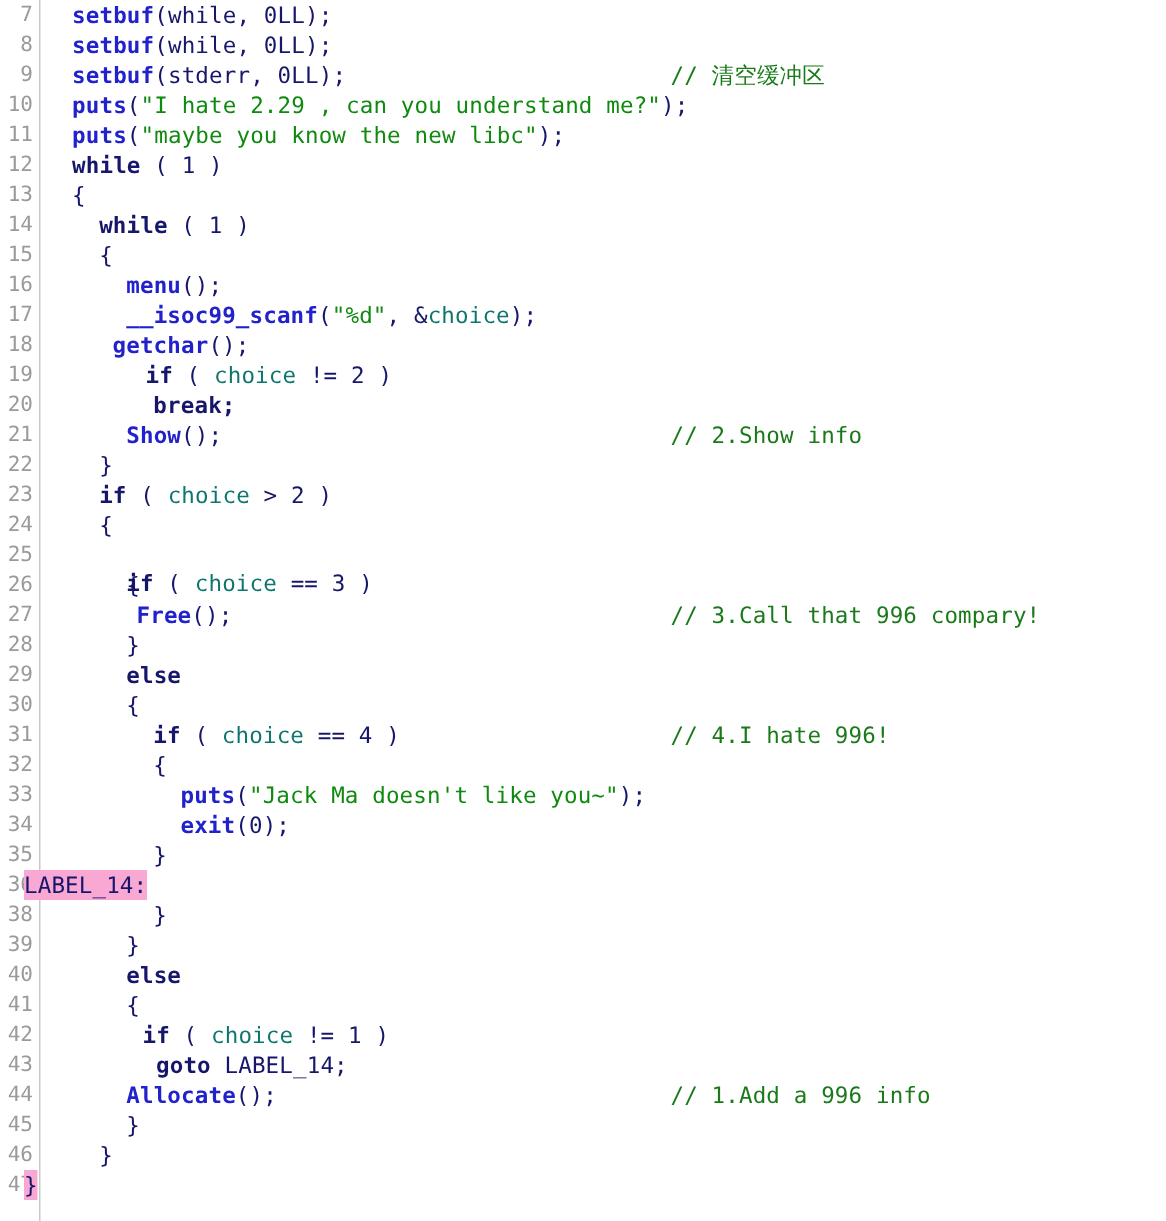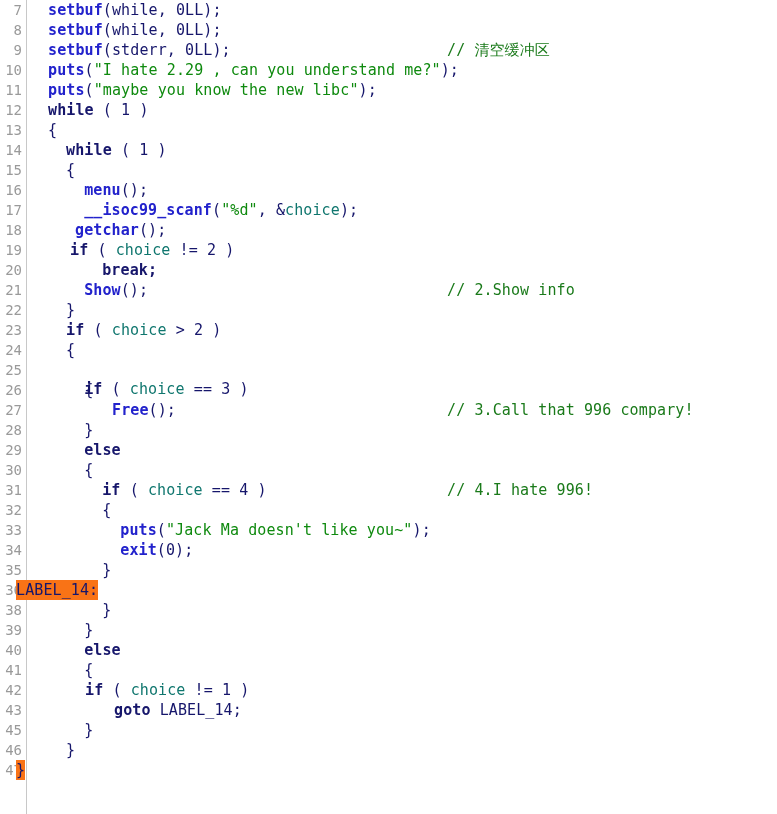--- a/index.html
+++ b/index.html
@@ -66,21 +66,21 @@
     left: 447px;
     top: 0;
     line-height: 20px;
     color: #1a7a1a;
     letter-spacing: 0.1px;
   }
 
   
   .src.label-col {
     left: 16px;
-    background: #f97316;
+    background: #f9a8d4;
     padding-left: 0px;
   }
 
   
   .t-kw    { color: #16166b; font-weight: 600; }  
   .t-fn    { color: #2222cc; font-weight: bold; }                    
   .t-var   { color: #0f766e; }                    
   .t-str   { color: #0f8a0f; }                    
   .t-num   { color: #16166b; }                    
   .t-punc  { color: #16166b; }                    
@@ -98,41 +98,42 @@
       <div class="code-line"><span class="lineno">9</span><span class="src" style="left: 48.06px;"><span class="t-fn">setbuf</span><span class="t-punc">(</span><span class="t-plain">stderr</span><span class="t-punc">, </span><span class="t-num">0LL</span><span class="t-punc">);</span></span><span class="cmt">// 清空缓冲区</span></div>
       <div class="code-line"><span class="lineno">10</span><span class="src" style="left: 48.06px;"><span class="t-fn">puts</span><span class="t-punc">(</span><span class="t-str">"I hate 2.29 , can you understand me?"</span><span class="t-punc">);</span></span></div>
       <div class="code-line"><span class="lineno">11</span><span class="src" style="left: 48.06px;"><span class="t-fn">puts</span><span class="t-punc">(</span><span class="t-str">"maybe you know the new libc"</span><span class="t-punc">);</span></span></div>
       <div class="code-line"><span class="lineno">12</span><span class="src" style="left: 48.06px;"><span class="t-kw">while</span><span class="t-punc"> ( </span><span class="t-num">1</span><span class="t-punc"> )</span></span></div>
       <div class="code-line"><span class="lineno">13</span><span class="src" style="left: 48.06px;"><span class="t-punc">{</span></span></div>
       <div class="code-line"><span class="lineno">14</span><span class="src" style="left: 66.12px;"><span class="t-kw">while</span><span class="t-punc"> ( </span><span class="t-num">1</span><span class="t-punc"> )</span></span></div>
       <div class="code-line"><span class="lineno">15</span><span class="src" style="left: 66.12px;"><span class="t-punc">{</span></span></div>
       <div class="code-line"><span class="lineno">16</span><span class="src" style="left: 84.18px;"><span class="t-fn">menu</span><span class="t-punc">();</span></span></div>
       <div class="code-line"><span class="lineno">17</span><span class="src" style="left: 84.18px;"><span class="t-fn">__isoc99_scanf</span><span class="t-punc">(</span><span class="t-str">"%d"</span><span class="t-punc">, &amp;</span><span class="t-var">choice</span><span class="t-punc">);</span></span></div>
       <div class="code-line"><span class="lineno">18</span><span class="src" style="left: 75px;"><span class="t-fn">getchar</span><span class="t-punc">();</span></span></div>
-      <div class="code-line"><span class="lineno">19</span><span class="src" style="left: 70px; text-align: right;"><span class="t-kw">if</span><span class="t-punc"> ( </span><span class="t-var">choice</span><span class="t-punc"> != </span><span class="t-num">2</span><span class="t-punc"> )</span></span></div>
+      <div class="code-line"><span class="lineno">19</span><span class="src" style="left: 97px; text-align: right;"><span class="t-kw">if</span><span class="t-punc"> ( </span><span class="t-var">choice</span><span class="t-punc"> != </span><span class="t-num">2</span><span class="t-punc"> )</span></span></div>
       <div class="code-line"><span class="lineno">20</span><span class="src" style="left: 102.24px;"><span class="t-kw">break;</span></span></div>
       <div class="code-line"><span class="lineno">21</span><span class="src" style="left: 84.18px;"><span class="t-fn">Show</span><span class="t-punc">();</span></span><span class="cmt">// 2.Show info</span></div>
       <div class="code-line"><span class="lineno">22</span><span class="src" style="left: 66.12px;"><span class="t-punc">}</span></span></div>
       <div class="code-line"><span class="lineno">23</span><span class="src" style="left: 66.12px;"><span class="t-kw">if</span><span class="t-punc"> ( </span><span class="t-var">choice</span><span class="t-punc"> &gt; </span><span class="t-num">2</span><span class="t-punc"> )</span></span></div>
       <div class="code-line"><span class="lineno">24</span><span class="src" style="left: 66.12px;"><span class="t-punc">{</span></span></div>
       <div class="code-line"><span class="lineno">25</span><span class="src" style="left: 84.18px; margin-top: 19px;"><span class="t-kw">if</span><span class="t-punc"> ( </span><span class="t-var">choice</span><span class="t-punc"> == </span><span class="t-num">3</span><span class="t-punc"> )</span></span></div>
       <div class="code-line"><span class="lineno">26</span><span class="src" style="left: 84.18px;"><span class="t-punc">{</span></span></div>
-      <div class="code-line"><span class="lineno">27</span><span class="src" style="left: 112px; text-align: center;"><span class="t-fn">Free</span><span class="t-punc">();</span></span><span class="cmt">// 3.Call that 996 compary!</span></div>
+      <div class="code-line"><span class="lineno">27</span><span class="src" style="left: 91px; text-align: center;"><span class="t-fn">Free</span><span class="t-punc">();</span></span><span class="cmt">// 3.Call that 996 compary!</span></div>
       <div class="code-line"><span class="lineno">28</span><span class="src" style="left: 84.18px;"><span class="t-punc">}</span></span></div>
       <div class="code-line"><span class="lineno">29</span><span class="src" style="left: 84.18px;"><span class="t-kw">else</span></span></div>
       <div class="code-line"><span class="lineno">30</span><span class="src" style="left: 84.18px;"><span class="t-punc">{</span></span></div>
       <div class="code-line"><span class="lineno">31</span><span class="src" style="left: 102.24px; text-align: right;"><span class="t-kw">if</span><span class="t-punc"> ( </span><span class="t-var">choice</span><span class="t-punc"> == </span><span class="t-num">4</span><span class="t-punc"> )</span></span><span class="cmt">// 4.I hate 996!</span></div>
       <div class="code-line"><span class="lineno">32</span><span class="src" style="left: 102.24px;"><span class="t-punc">{</span></span></div>
       <div class="code-line"><span class="lineno">33</span><span class="src" style="left: 120.3px;"><span class="t-fn">puts</span><span class="t-punc">(</span><span class="t-str">"Jack Ma doesn't like you~"</span><span class="t-punc">);</span></span></div>
       <div class="code-line"><span class="lineno">34</span><span class="src" style="left: 120.3px;"><span class="t-fn">exit</span><span class="t-punc">(</span><span class="t-num">0</span><span class="t-punc">);</span></span></div>
       <div class="code-line"><span class="lineno">35</span><span class="src" style="left: 102.24px;"><span class="t-punc">}</span></span></div>
       <div class="code-line"><span class="lineno">36</span><span class="src label-col"><span class="t-lbl">LABEL_14:</span></span></div>
       <div class="code-line"><span class="lineno">38</span><span class="src" style="left: 102.24px;"><span class="t-punc">}</span></span></div>
       <div class="code-line"><span class="lineno">39</span><span class="src" style="left: 84.18px;"><span class="t-punc">}</span></span></div>
       <div class="code-line"><span class="lineno">40</span><span class="src" style="left: 84.18px;"><span class="t-kw">else</span></span></div>
       <div class="code-line"><span class="lineno">41</span><span class="src" style="left: 84.18px;"><span class="t-punc">{</span></span></div>
-      <div class="code-line"><span class="lineno">42</span><span class="src" style="left: 85px;"><span class="t-kw">if</span><span class="t-punc"> ( </span><span class="t-var">choice</span><span class="t-punc"> != </span><span class="t-num">1</span><span class="t-punc"> )</span></span></div>
-      <div class="code-line"><span class="lineno">43</span><span class="src" style="left: 114px; text-align: center;"><span class="t-kw">goto</span><span class="t-punc"> </span><span class="t-lbl">LABEL_14;</span></span></div>
+      <div class="code-line"><span class="lineno">42</span><span class="src" style="left: 95px;"><span class="t-kw">if</span><span class="t-punc"> ( </span><span class="t-var">choice</span><span class="t-punc"> != </span><span class="t-num">1</span><span class="t-punc"> )</span></span></div>
+      <div class="code-line"><span class="lineno">43</span><span class="src" style="left: 104px; text-align: center;"><span class="t-kw">goto</span><span class="t-punc"> </span><span class="t-lbl">LABEL_14;</span></span></div>
+      <div class="code-line"><span class="lineno">44</span><span class="src" style="left: 84.18px;"><span class="t-fn">Allocate</span><span class="t-punc">();</span></span><span class="cmt">// 1.Add a 996 info</span></div>
       <div class="code-line"><span class="lineno">45</span><span class="src" style="left: 84.18px;"><span class="t-punc">}</span></span></div>
       <div class="code-line"><span class="lineno">46</span><span class="src" style="left: 66.12px;"><span class="t-punc">}</span></span></div>
       <div class="code-line"><span class="lineno">47</span><span class="src label-col"><span class="t-punc">}</span></span></div>
     </div>
 </div>
 
 </body></html>

